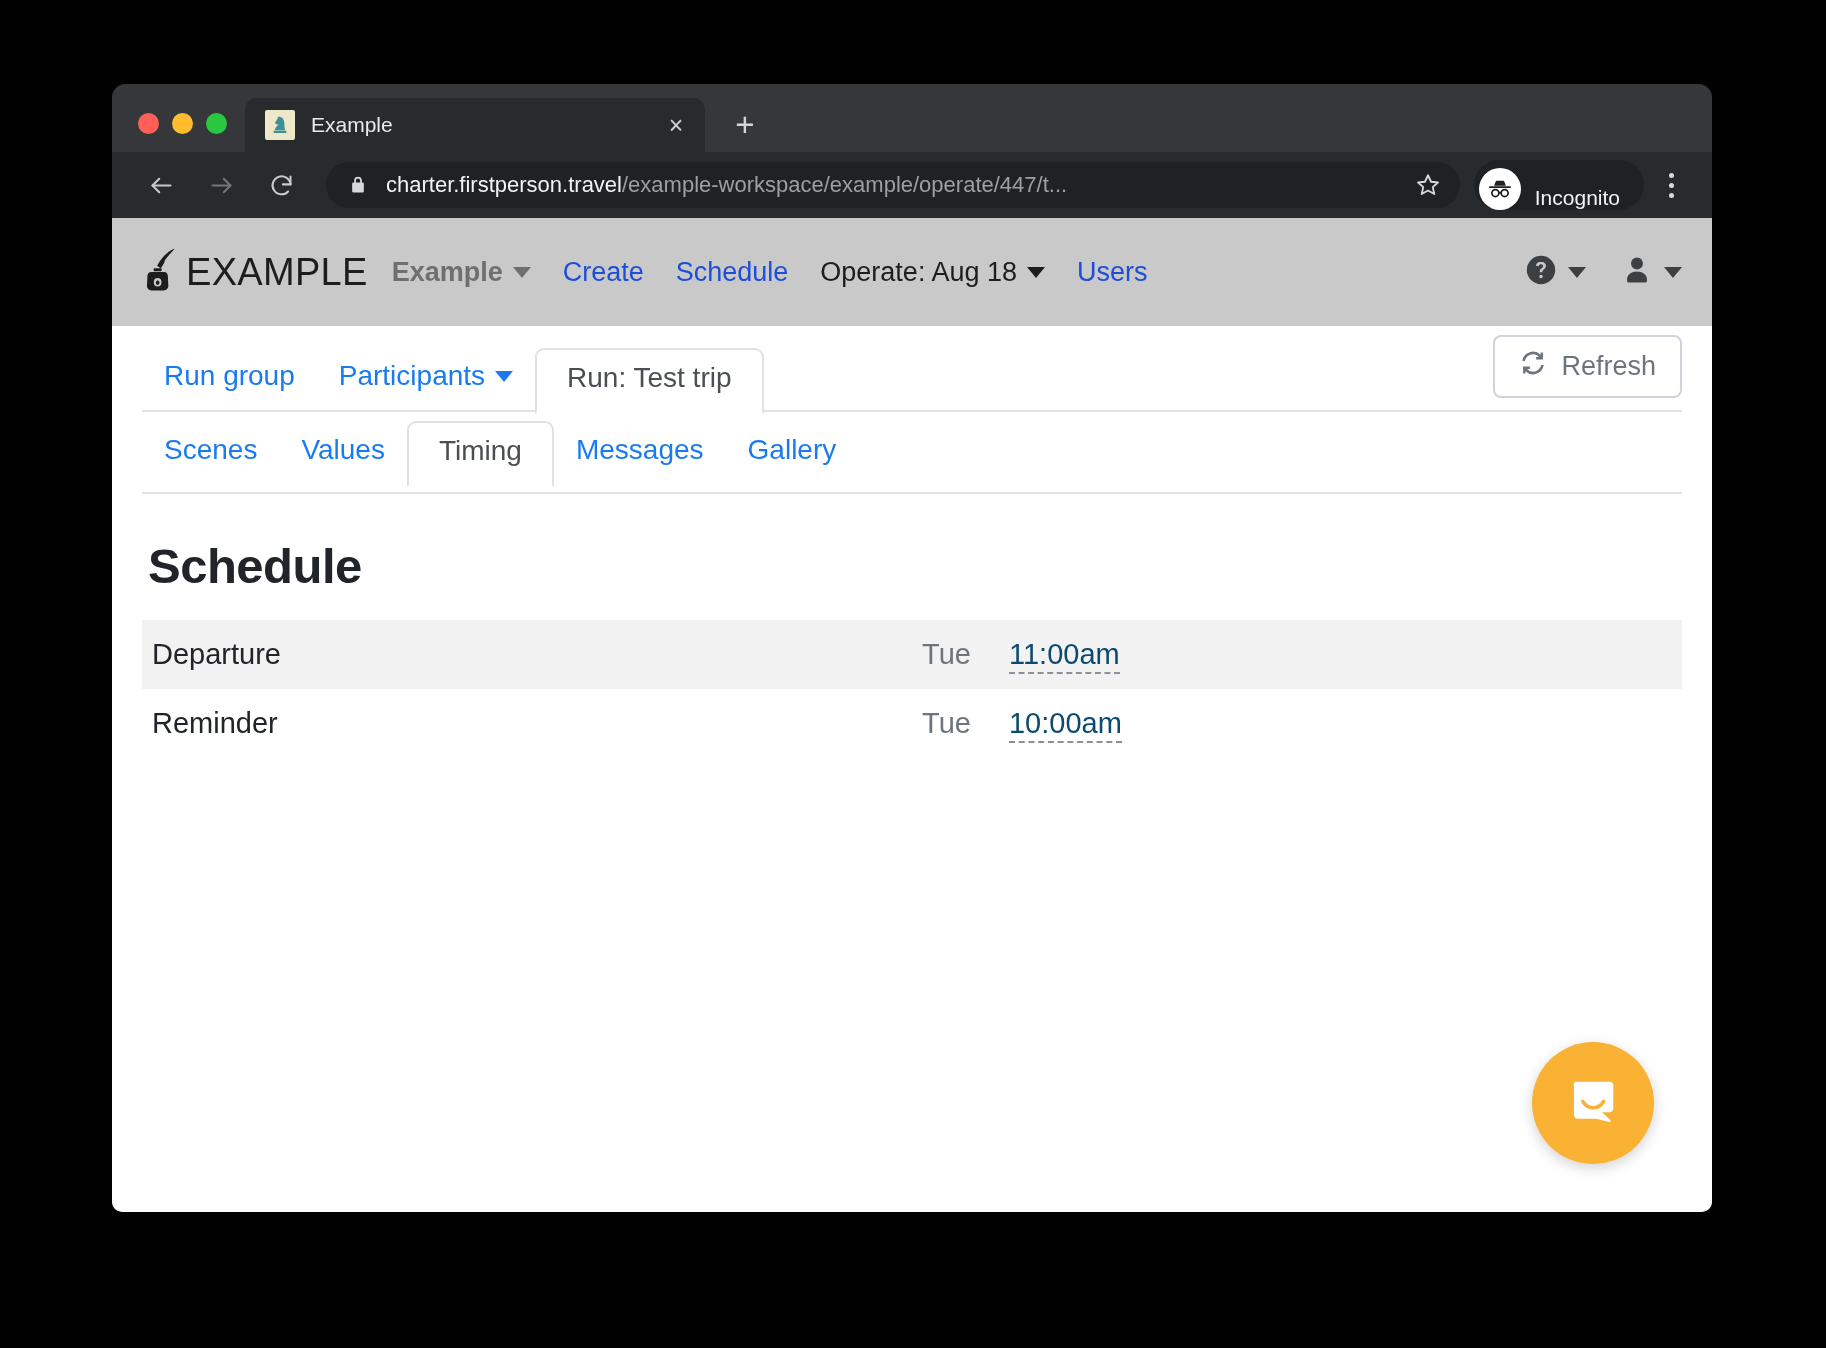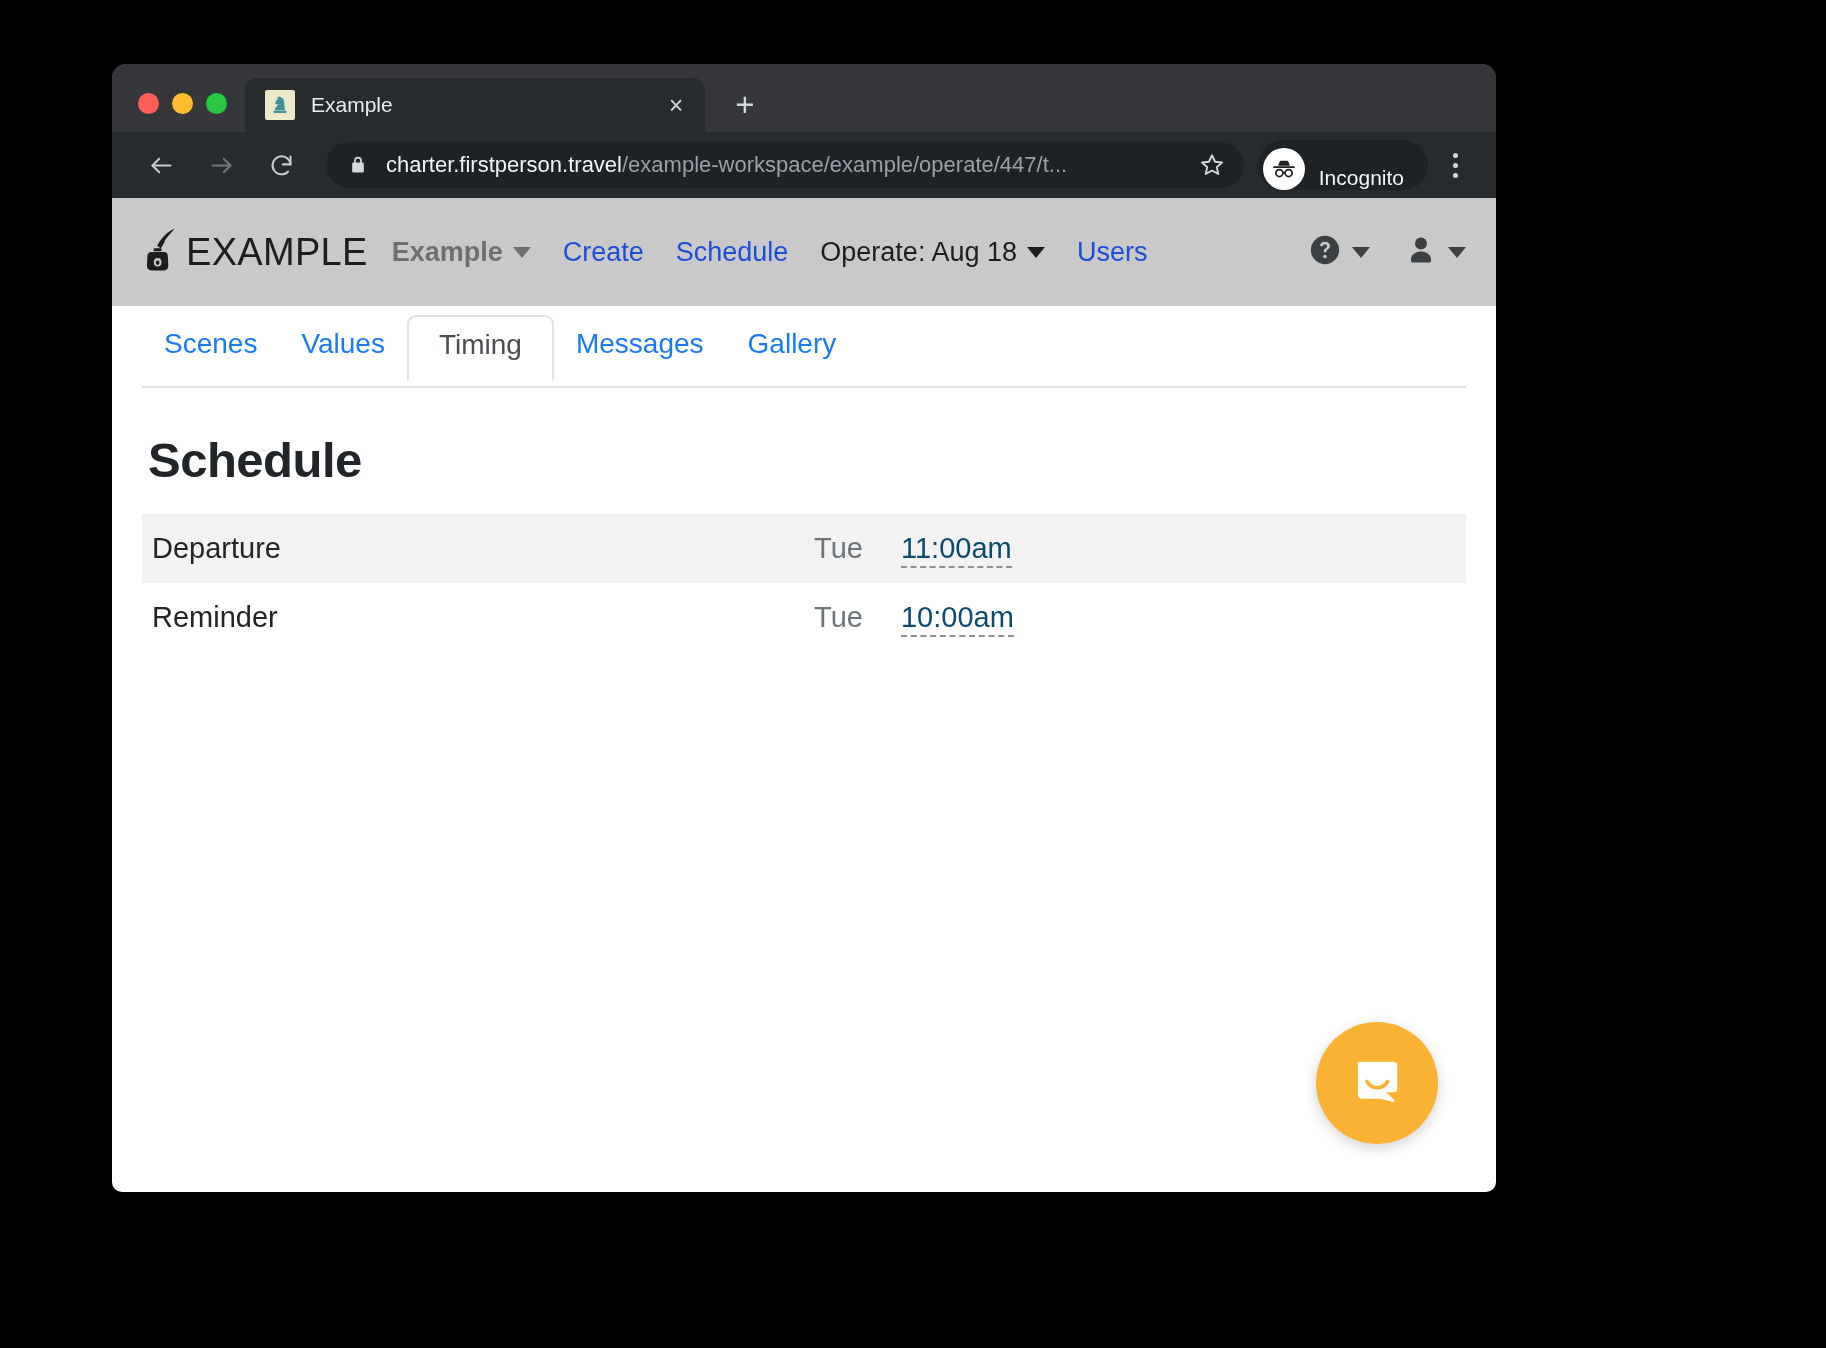--- a/index.html
+++ b/index.html
@@ -16,22 +16,22 @@
     position: relative;
     width: 1826px;
     height: 1348px;
     background: #000000;
   }
 
   
   .browser-window {
     position: absolute;
     left: 112px;
-    top: 64px;
-    width: 1384px;
+    top: 84px;
+    width: 1600px;
     height: 1128px;
     background: #282b2e;
     border-radius: 14px 14px 10px 10px;
     overflow: hidden;
     box-shadow: 0 10px 36px rgba(0,0,0,0.55);
   }
 
   
   .tab-strip {
     position: relative;
@@ -473,20 +473,42 @@
           <span>
             <svg width="34" height="34" viewBox="0 0 24 24" fill="currentColor" aria-hidden="true">
               <circle cx="12" cy="7.4" r="4.2"></circle>
               <path d="M12 13c-3.9 0-7 2.4-7 5.4v1.4c0 .6.5 1.1 1.1 1.1h11.8c.6 0 1.1-.5 1.1-1.1v-1.4c0-3-3.1-5.4-7-5.4z"></path>
             </svg>
           </span>
           <span class="caret"></span>
         </span>
       </div>
 
+      <div class="tabs-row">
+        <span class="tab-link">
+          <span>Run group</span>
+        </span>
+        <span class="tab-link">
+          <span>Participants</span>
+          <span class="caret"></span>
+        </span>
+        <span class="tab-link active">
+          <span>Run: Test trip</span>
+        </span>
+        <span class="spacer"></span>
+        <span class="refresh-btn">
+          <span>
+            <svg width="28" height="28" viewBox="0 0 24 24" fill="currentColor" aria-hidden="true">
+              <path d="M12 4.6c2 0 3.8.9 5 2.3h-2.3v2h5.8V3.1h-2v1.9A9.3 9.3 0 0 0 2.8 10l2 .4A7.3 7.3 0 0 1 12 4.6z"></path>
+              <path d="M12 19.4a7.3 7.3 0 0 1-5-2.3h2.3v-2H3.5v5.8h2V19A9.3 9.3 0 0 0 21.2 14l-2-.4a7.3 7.3 0 0 1-7.2 5.8z"></path>
+            </svg>
+          </span>
+          <span>Refresh</span>
+        </span>
+      </div>
 
       <div class="subtabs-row">
         <span class="tab-link">Scenes</span>
         <span class="tab-link">Values</span>
         <span class="tab-link active">Timing</span>
         <span class="tab-link">Messages</span>
         <span class="tab-link">Gallery</span>
       </div>
 
       <div class="schedule-wrap">

